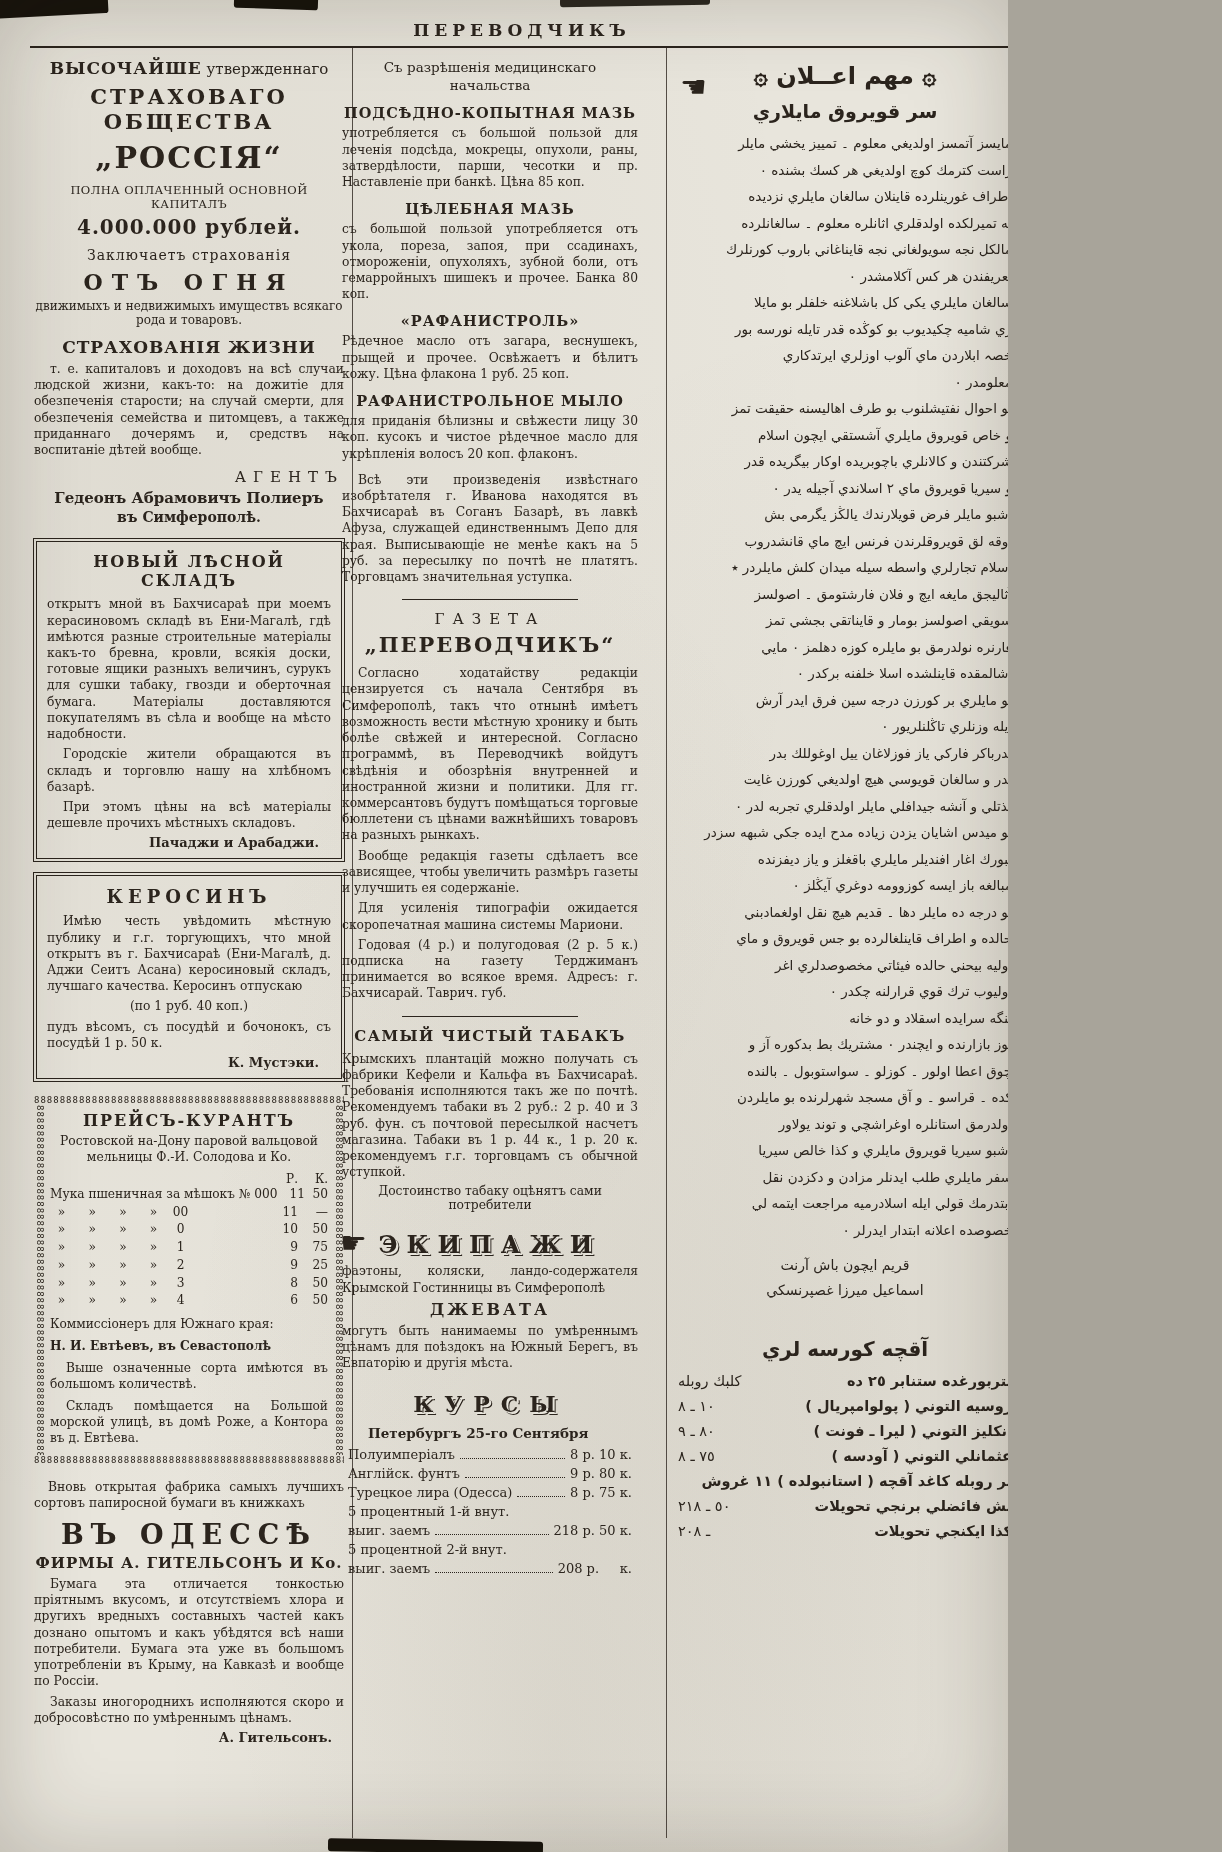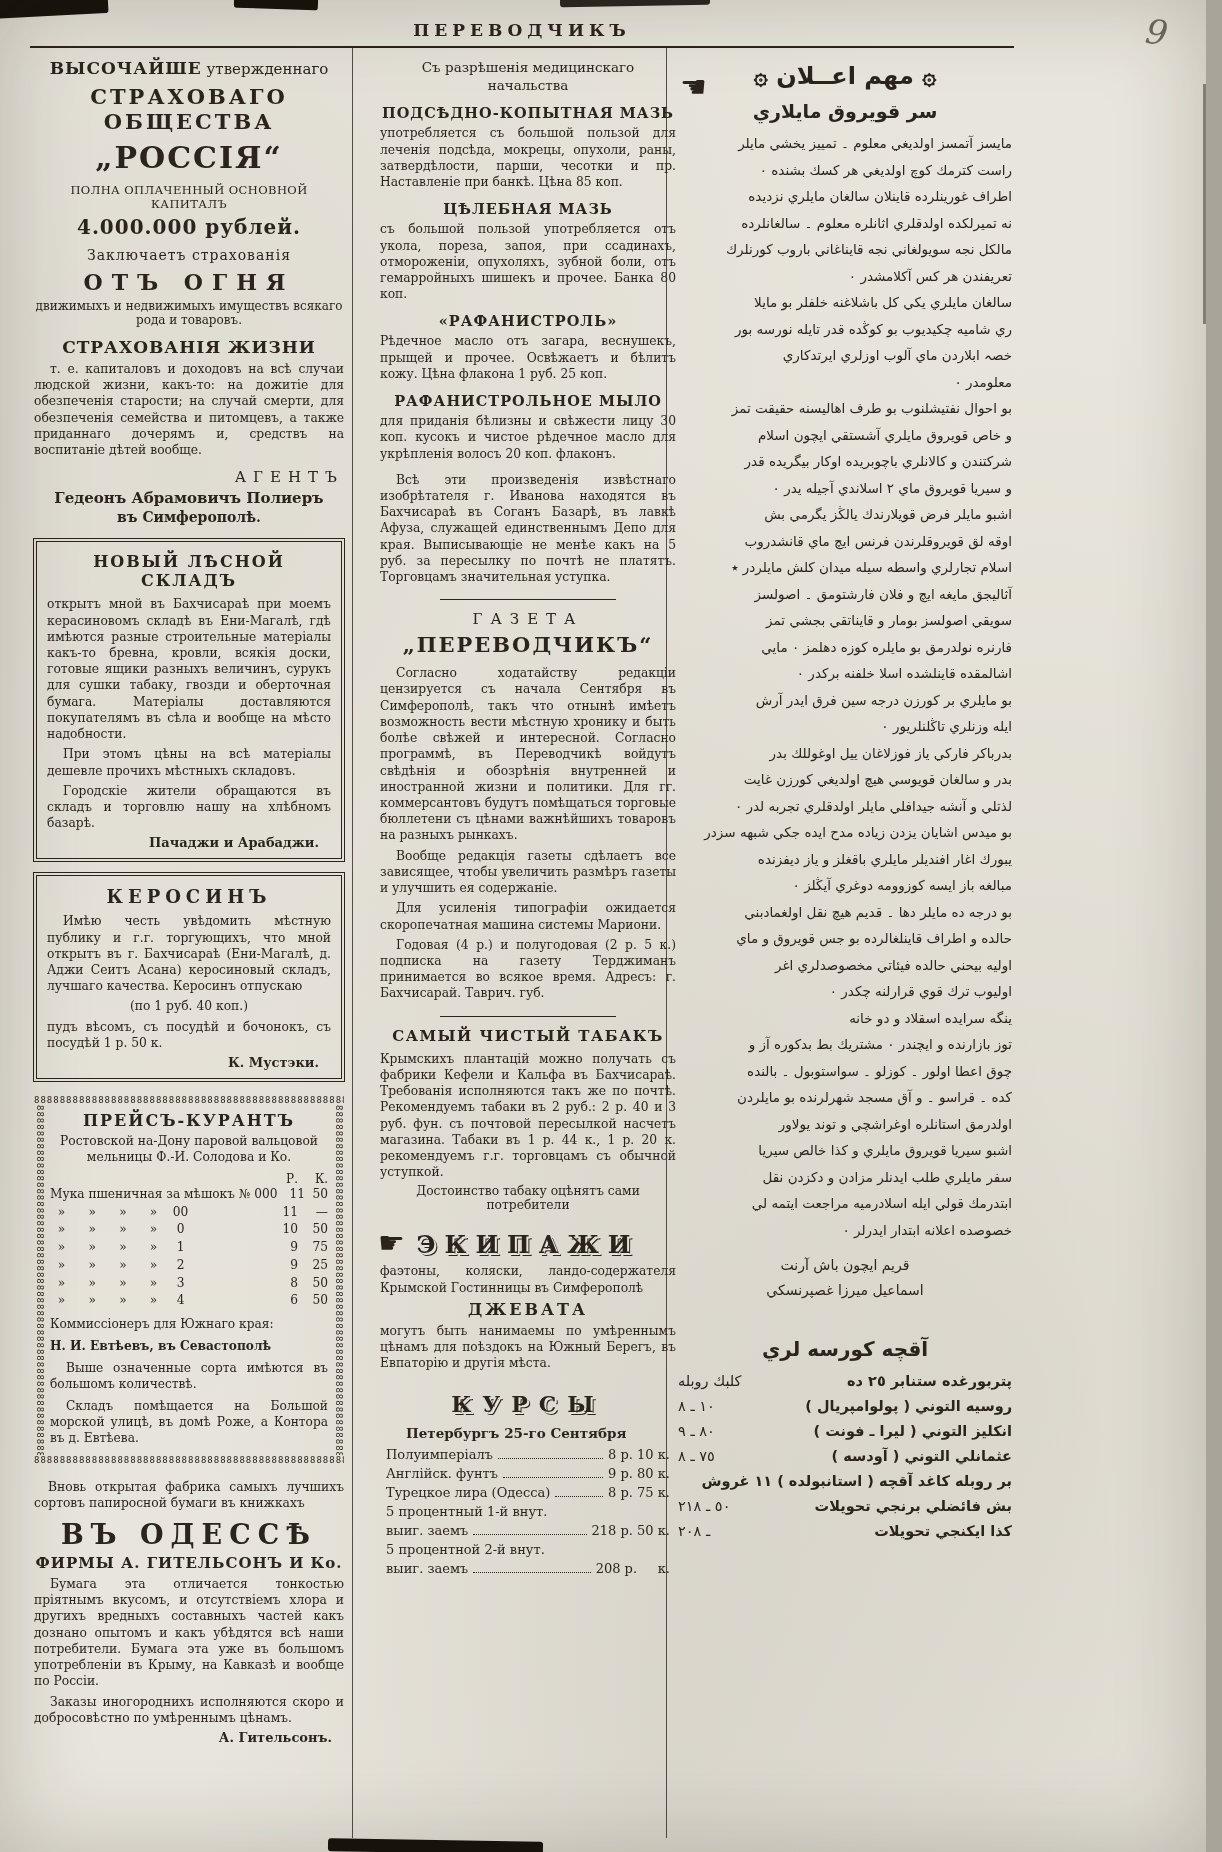--- a/index.html
+++ b/index.html
@@ -1,17 +1,17 @@
 <!DOCTYPE html>
 <html><head>
 <meta charset="utf-8">
 <style>
   html,body{margin:0;padding:0;background:#a8a49a;}
   .scan{
-    position:relative;width:1206px;height:1852px;overflow:hidden;
+    position:relative;width:1008px;height:1852px;overflow:hidden;
     background:
       radial-gradient(ellipse at 15% 25%, rgba(110,100,80,.07), transparent 55%),
       radial-gradient(ellipse at 85% 75%, rgba(110,100,80,.09), transparent 55%),
       radial-gradient(ellipse at 55% 95%, rgba(90,80,60,.07), transparent 50%),
       #e8e5dc;
     font-family:"DejaVu Serif","Liberation Serif",serif;
     color:#2b241d;
   }
   .scan::after{content:"";position:absolute;inset:0;pointer-events:none;
     box-shadow:inset 0 0 90px rgba(40,32,20,.22);}
@@ -33,21 +33,21 @@
     font-size:17px;font-weight:bold;letter-spacing:5px;}
   .masthead-rule{position:absolute;left:30px;top:46px;width:984px;height:2px;background:#2b241d;}
   .pageno{position:absolute;left:1146px;top:12px;font-size:34px;font-style:italic;
     color:#6e6a60;transform:rotate(9deg);}
 
   .vsep{position:absolute;top:48px;width:1px;height:1790px;background:#3a332c;opacity:.85;}
   .v1{left:352px;} .v2{left:666px;}
 
   .col{position:absolute;box-sizing:border-box;}
   .col-left{left:34px;top:56px;width:310px;}
-  .col-mid{left:380px;top:56px;width:296px;}
+  .col-mid{left:342px;top:56px;width:296px;}
   .col-right{left:678px;top:58px;width:334px;}
 
   
   .ins-pre{font-size:15px;margin-top:2px;}
   .ins-pre .w1{font-weight:bold;font-size:17px;letter-spacing:1px;}
   .ins-soc{font-size:21px;font-weight:bold;letter-spacing:3px;margin-top:6px;}
   .ins-name{font-size:30px;font-weight:bold;letter-spacing:2px;margin-top:6px;}
   .ins-cap-label{font-size:11.5px;margin-top:8px;letter-spacing:.4px;}
   .ins-capital{font-size:20px;font-weight:bold;margin-top:4px;letter-spacing:1px;}
   .ins-concl{font-size:14px;margin-top:8px;letter-spacing:1px;}
@@ -158,22 +158,22 @@
       <div class="ins-life c">СТРАХОВАНІЯ ЖИЗНИ</div>
       <p class="j">т. е. капиталовъ и доходовъ на всѣ случаи людской жизни, какъ-то: на дожитіе для обезпеченія старости; на случай смерти, для обезпеченія семейства и питомцевъ, а также приданнаго дочерямъ и, средствъ на воспитаніе дѣтей вообще.</p>
       <div class="agent-label c">АГЕНТЪ</div>
       <div class="agent-name c">Гедеонъ Абрамовичъ Полиеръ</div>
       <div class="agent-city c">въ Симферополѣ.</div>
     </section>
 
     <section class="boxed">
       <div class="box-title">НОВЫЙ ЛѢСНОЙ СКЛАДЪ</div>
       <p class="j noind">открытъ мной въ Бахчисараѣ при моемъ керасиновомъ складѣ въ Ени-Магалѣ, гдѣ имѣются разные строительные матеріалы какъ-то бревна, кровли, всякія доски, готовые ящики разныхъ величинъ, сурукъ для сушки табаку, гвозди и оберточная бумага. Матеріалы доставляются покупателямъ въ сѣла и вообще на мѣсто надобности.</p>
+      <p class="j">Городскіе жители обращаются въ складъ и торговлю нашу на хлѣбномъ базарѣ.</p>
       <p class="j">При этомъ цѣны на всѣ матеріалы дешевле прочихъ мѣстныхъ складовъ.</p>
-      <p class="j">Городскіе жители обращаются въ складъ и торговлю нашу на хлѣбномъ базарѣ.</p>
       <div class="sig">Пачаджи и Арабаджи.</div>
     </section>
 
     <section class="boxed">
       <div class="box-title wide">КЕРОСИНЪ</div>
       <p class="j">Имѣю честь увѣдомить мѣстную публику и г.г. торгующихъ, что мной открытъ въ г. Бахчисараѣ (Ени-Магалѣ, д. Аджи Сеитъ Асана) керосиновый складъ, лучшаго качества. Керосинъ отпускаю</p>
       <p class="c noind">(по 1 руб. 40 коп.)</p>
       <p class="j noind">пудъ вѣсомъ, съ посудѣй и бочонокъ, съ посудѣй 1 р. 50 к.</p>
       <div class="sig">К. Мустэки.</div>
     </section>

